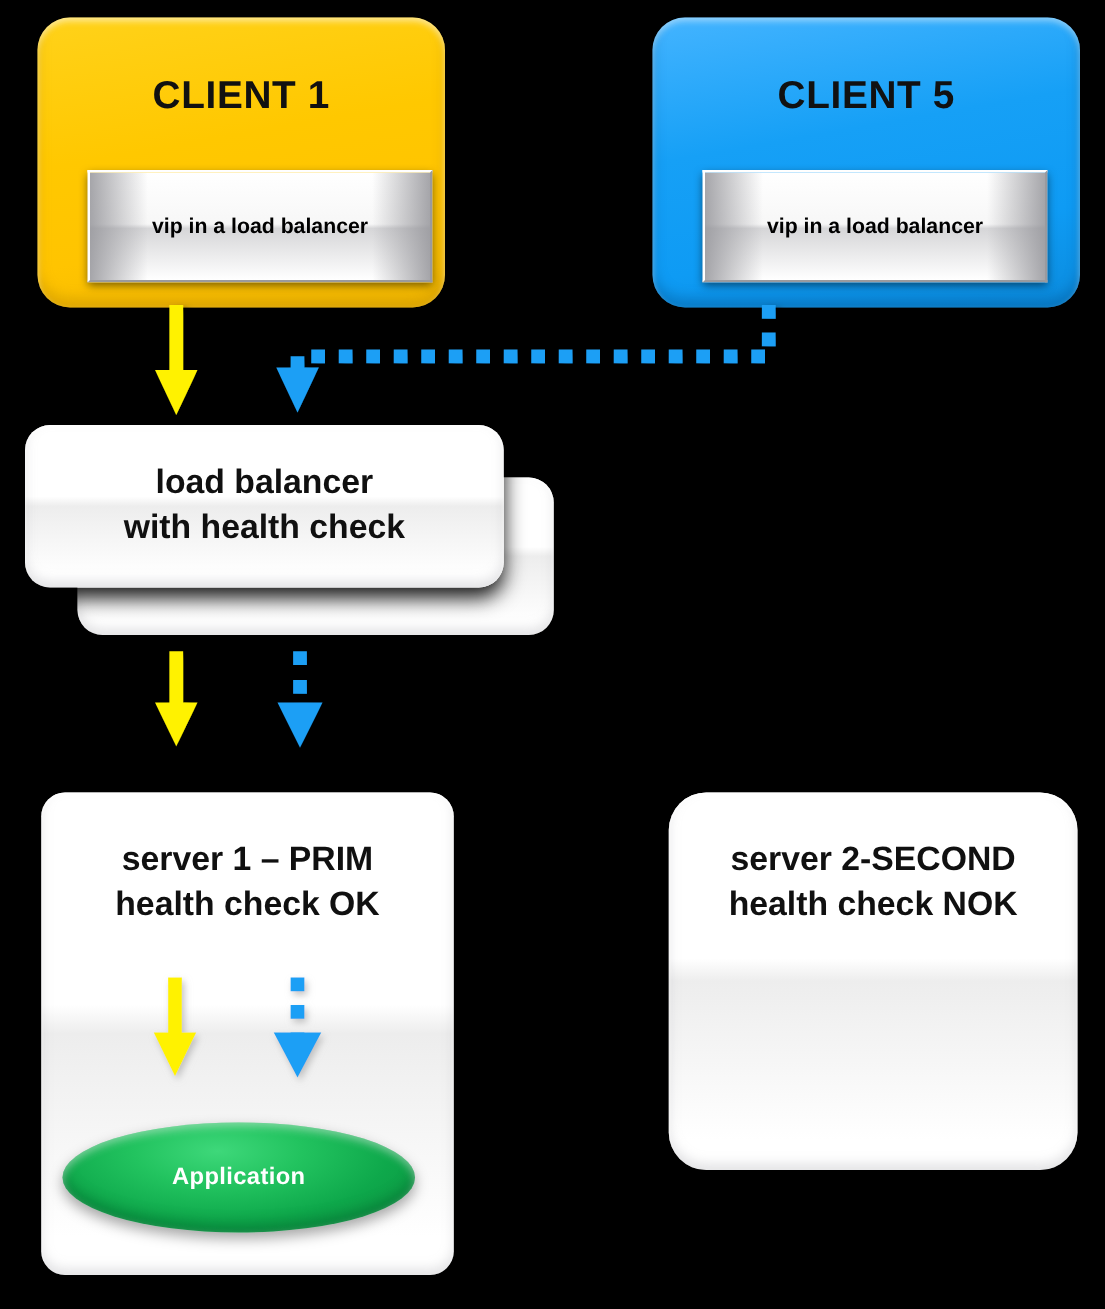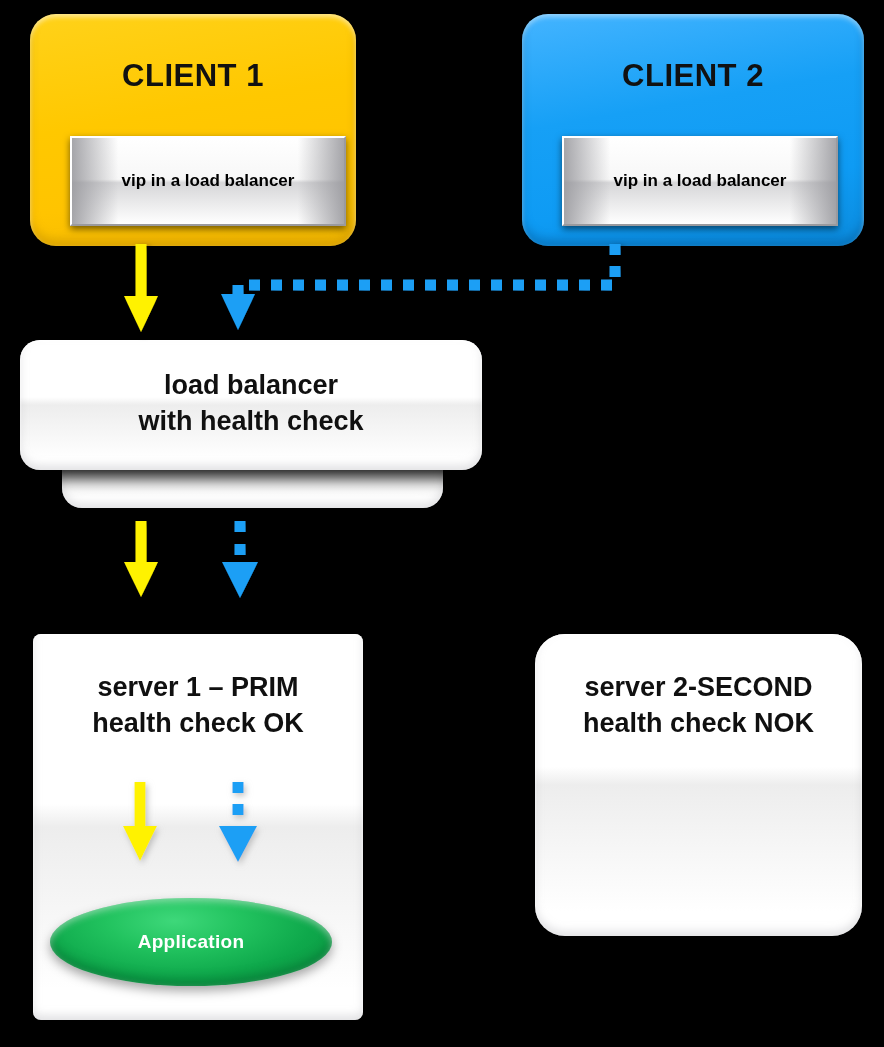--- a/index.html
+++ b/index.html
@@ -104,24 +104,24 @@
     left: 0; right: 0;
     text-align: center;
     font-size: 27px;
     font-weight: 600;
     color: #101010;
     line-height: 1.33;
     white-space: pre-line;
   }
 
   #lb-back  { left: 62px;  top: 382px; width: 381px; height: 126px; border-radius: 20px; }
-  #lb-front { left: 20px;  top: 340px; width: 462px; height: 130px; border-radius: 20px; }
+  #lb-front { left: 20px;  top: 340px; width: 383px; height: 130px; border-radius: 20px; }
   #lb-front .wb-label { top: 28px; }
 
-  #server1 { left: 33px;  top: 634px; width: 330px; height: 386px; border-radius: 8px; }
+  #server1 { left: 33px;  top: 634px; width: 330px; height: 386px; border-radius: 19px; }
   #server2 { left: 535px; top: 634px; width: 327px; height: 302px; border-radius: 30px; }
   #server1 .wb-label, #server2 .wb-label { top: 36px; }
 
   
   #app-ellipse {
     position: absolute;
     left: 50px; top: 898px;
     width: 282px; height: 88px;
     border-radius: 50% / 50%;
     background:
@@ -155,21 +155,21 @@
 
   <div class="client-box yellow">
     <div class="client-title">CLIENT 1</div>
     <div class="vip-plate">
       <div class="vip-text">vip in a
 load balancer</div>
     </div>
   </div>
 
   <div class="client-box blue">
-    <div class="client-title">CLIENT 2</div>
+    <div class="client-title">CLIENT 5</div>
     <div class="vip-plate">
       <div class="vip-text">vip in a
 load balancer</div>
     </div>
   </div>
 
   <div class="white-box" id="lb-back"></div>
   <div class="white-box" id="lb-front">
     <div class="wb-label">load balancer
 with health check</div>

